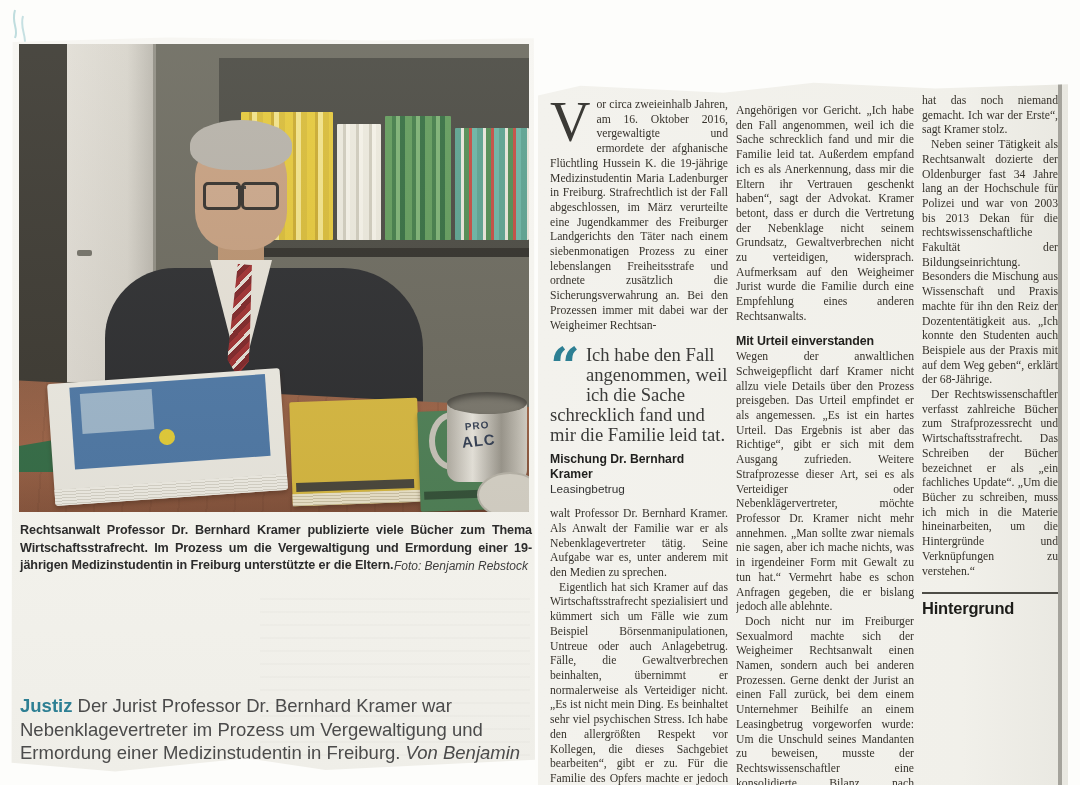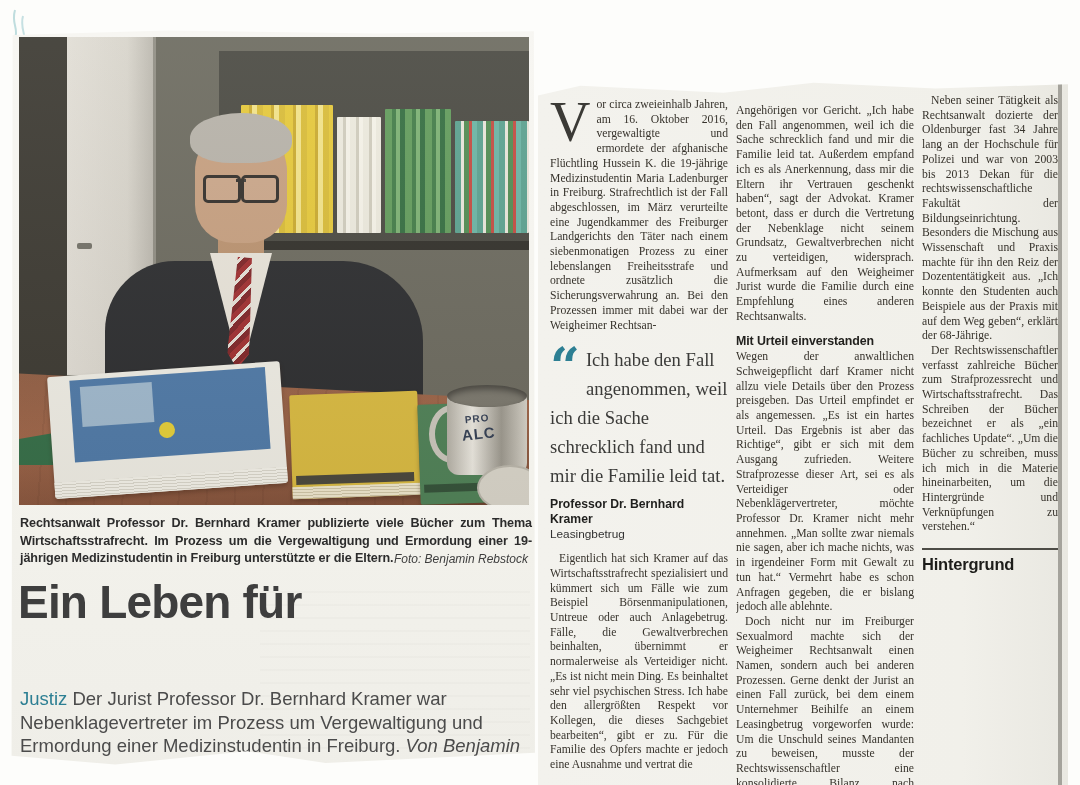--- a/index.html
+++ b/index.html
@@ -4,37 +4,37 @@
 <style>
   html,body{margin:0;padding:0}
   body{
     width:1080px;height:785px;overflow:hidden;position:relative;
     background:#fdfdfb;
     font-family:"Liberation Sans","DejaVu Sans",sans-serif;
   }
   .clip{position:absolute;background:#f4f3ee;}
   
   #left-clip{
-    left:10px;top:29px;width:526px;height:740px;
+    left:10px;top:36px;width:526px;height:740px;
     background:linear-gradient(180deg,#f7f6f2 0%,#f3f2ec 60%,#efeee8 100%);
     box-shadow:0 3px 9px rgba(100,95,85,.22);
     clip-path:polygon(0.5% 0.8%,30% 0.2%,70% 0.6%,99.6% 0.3%,99.8% 97.8%,60% 99.2%,45% 97.6%,20% 99.4%,0.3% 98.2%);
   }
   .photo{position:absolute;left:9px;top:8px;width:510px;height:468px;overflow:hidden;background:#68675d;}
   .ph{position:absolute;}
   .photo-overlay{inset:0;background:linear-gradient(180deg,rgba(255,250,235,.10),rgba(110,95,75,.10));}
   
   .caption{position:absolute;left:10px;top:486px;width:512px;
     font-size:12.6px;font-weight:bold;line-height:17.5px;color:#2c2c2c;letter-spacing:-.1px;text-align:justify;}
   .credit{position:absolute;right:8px;top:523px;font-size:12px;font-style:italic;color:#3d3d3d;font-weight:normal;}
   .headline{position:absolute;left:8px;top:548px;width:516px;
     font-size:46px;line-height:50px;font-weight:bold;color:#3e3e3e;letter-spacing:-.8px;}
   .kicker-block{position:absolute;left:10px;top:658px;width:516px;
     font-size:18.5px;line-height:23.5px;color:#4b4b4b;}
-  .kicker-label{color:#2d7f93;font-weight:normal;}
+  .kicker-label{color:#2d7f93;font-weight:bold;}
   .byline{font-style:italic;}
   .bleed{position:absolute;left:250px;top:560px;width:270px;height:160px;opacity:.5;
     background:repeating-linear-gradient(0deg,rgba(130,128,120,.07) 0 2px,transparent 2px 13px);}
   
   #right-clip{
     left:538px;top:80px;width:530px;height:705px;
     background:linear-gradient(90deg,#f3f2ed 0%,#f1f0ea 80%,#e9e8e1 100%);
     box-shadow:0 3px 9px rgba(100,95,85,.2);
     clip-path:polygon(0 2.2%,8% .8%,35% 1.8%,52% .4%,75% 1.2%,100% .6%,100% 100%,0 100%);
   }
@@ -47,21 +47,21 @@
   #col3{left:384px;width:136px;top:14px;}
   .col p{margin:0;}
   .col p.ind{text-indent:9px;}
   .dropcap{float:left;font-size:56px;line-height:44px;padding:2px 6px 0 0;color:#3b3a36;font-family:"Liberation Serif",serif;}
   .subhead{font-family:"Liberation Sans",sans-serif;font-weight:bold;font-size:12.4px;
     margin:9px 0 2px;color:#22211e;text-align:left;letter-spacing:-.1px;}
   
   .pullquote{margin:12px 0 10px;text-align:left;}
   .qmark{float:left;color:#2d7f93;font-size:52px;line-height:40px;font-weight:bold;
     font-family:"DejaVu Serif",serif;margin:2px 6px 0 0;height:50px;}
-  .qtext{font-size:18.6px;line-height:29px;color:#3b3b39;}
+  .qtext{font-size:18.6px;line-height:20px;color:#3b3b39;}
   .qauthor{font-family:"Liberation Sans",sans-serif;font-weight:bold;font-size:12.2px;color:#1f1f1d;margin-top:7px;line-height:15px;}
   .qrole{font-family:"Liberation Sans",sans-serif;font-size:11.8px;color:#333;line-height:15px;}
   
   .infobox{margin-top:13px;border-top:2px solid #4d4c46;padding-top:7px;}
   .infobox-h{font-family:"Liberation Sans",sans-serif;font-weight:bold;font-size:16.5px;color:#1d1d1a;
     letter-spacing:-.2px;text-align:left;margin:0 0 7px;}
   
   .p-darkwall{left:0;top:0;width:48px;height:468px;background:#36342e;}
   .p-door{left:48px;top:0;width:86px;height:338px;background:linear-gradient(90deg,#e0ddd6,#d6d3cb 70%,#b9b6ae);border-right:3px solid #8d8b82;}
   .p-handle{left:58px;top:206px;width:15px;height:6px;background:#6f6e66;border-radius:2px;}
@@ -184,50 +184,51 @@
     <div class="ph p-plate"></div>
     <div class="ph photo-overlay"></div>
   </div>
 
   <div class="caption">Rechtsanwalt Professor Dr. Bernhard Kramer publizierte viele Bücher zum Thema Wirtschaftsstrafrecht. Im Prozess um die Vergewaltigung und Ermordung einer 19-jährigen Medizinstudentin in Freiburg unterstützte er die Eltern.</div>
   <div class="credit">Foto: Benjamin Rebstock</div>
 
   <div class="bleed"></div>
 
   <div class="headline">
-    <div>Ein Leben für</div>
   </div>
 
   <div class="kicker-block">
     <span class="kicker-label">Justiz</span><span> Der Jurist Professor Dr. Bernhard Kramer war Nebenklagevertreter im Prozess um Vergewaltigung und Ermordung einer Medizinstudentin in Freiburg. </span><span class="byline">Von Benjamin Rebstock</span>
   </div>
 </div>
 
 <div id="right-clip" class="clip">
   <div class="page-edge"></div>
 
   <div id="col1" class="col">
     <p><span class="dropcap">V</span><span>or circa zweieinhalb Jahren, am 16. Oktober 2016, vergewaltigte und ermordete der afghanische Flüchtling Hussein K. die 19-jährige Medizinstudentin Maria Ladenburger in Freiburg. Strafrechtlich ist der Fall abgeschlossen, im März verurteilte eine Jugendkammer des Freiburger Landgerichts den Täter nach einem siebenmonatigen Prozess zu einer lebenslangen Freiheitsstrafe und ordnete zusätzlich die Sicherungsverwahrung an. Bei den Prozessen immer mit dabei war der Weigheimer Rechtsan-</span></p>
     <div class="pullquote">
       <span class="qmark">“</span>
       <div class="qtext">Ich habe den Fall angenommen, weil ich die Sache schrecklich fand und mir die Familie leid tat.</div>
-      <div class="qauthor">Professor Dr. Bernhard Kramer</div>
+      <div class="qauthor">Mischung Dr. Bernhard Kramer</div>
       <div class="qrole">Leasingbetrug</div>
     </div>
+    <p>walt Professor Dr. Bernhard Kramer. Als Anwalt der Familie war er als Nebenklagevertreter tätig. Seine Aufgabe war es, unter anderem mit den Medien zu sprechen.</p>
     <p class="ind">Eigentlich hat sich Kramer auf das Wirtschaftsstrafrecht spezialisiert und kümmert sich um Fälle wie zum Beispiel Börsenmanipulationen, Untreue oder auch Anlagebetrug. Fälle, die Gewaltverbrechen beinhalten, übernimmt er normalerweise als Verteidiger nicht. „Es ist nicht mein Ding. Es beinhaltet sehr viel psychischen Stress. Ich habe den allergrößten Respekt vor Kollegen, die dieses Sachgebiet bearbeiten“, gibt er zu. Für die Familie des Opfers machte er jedoch eine Ausnahme und vertrat die</p>
   </div>
 
   <div id="col2" class="col">
     <p>Angehörigen vor Gericht. „Ich habe den Fall angenommen, weil ich die Sache schrecklich fand und mir die Familie leid tat. Außerdem empfand ich es als Anerkennung, dass mir die Eltern ihr Vertrauen geschenkt haben“, sagt der Advokat. Kramer betont, dass er durch die Vertretung der Nebenklage nicht seinem Grundsatz, Gewaltverbrechen nicht zu verteidigen, widersprach. Aufmerksam auf den Weigheimer Jurist wurde die Familie durch eine Empfehlung eines anderen Rechtsanwalts.</p>
     <div class="subhead">Mit Urteil einverstanden</div>
     <p>Wegen der anwaltlichen Schweigepflicht darf Kramer nicht allzu viele Details über den Prozess preisgeben. Das Urteil empfindet er als angemessen. „Es ist ein hartes Urteil. Das Ergebnis ist aber das Richtige“, gibt er sich mit dem Ausgang zufrieden. Weitere Strafprozesse dieser Art, sei es als Verteidiger oder Nebenklägervertreter, möchte Professor Dr. Kramer nicht mehr annehmen. „Man sollte zwar niemals nie sagen, aber ich mache nichts, was in irgendeiner Form mit Gewalt zu tun hat.“ Vermehrt habe es schon Anfragen gegeben, die er bislang jedoch alle ablehnte.</p>
     <p class="ind">Doch nicht nur im Freiburger Sexualmord machte sich der Weigheimer Rechtsanwalt einen Namen, sondern auch bei anderen Prozessen. Gerne denkt der Jurist an einen Fall zurück, bei dem einem Unternehmer Beihilfe an einem Leasingbetrug vorgeworfen wurde: Um die Unschuld seines Mandanten zu beweisen, musste der Rechtswissenschaftler eine konsolidierte Bilanz nach strafrechtlichen Maßstäben erstellen. „Bis dato</p>
   </div>
 
   <div id="col3" class="col">
+    <p>hat das noch niemand gemacht. Ich war der Erste“, sagt Kramer stolz.</p>
     <p class="ind">Neben seiner Tätigkeit als Rechtsanwalt dozierte der Oldenburger fast 34 Jahre lang an der Hochschule für Polizei und war von 2003 bis 2013 Dekan für die rechtswissenschaftliche Fakultät der Bildungseinrichtung. Besonders die Mischung aus Wissenschaft und Praxis machte für ihn den Reiz der Dozententätigkeit aus. „Ich konnte den Studenten auch Beispiele aus der Praxis mit auf dem Weg geben“, erklärt der 68-Jährige.</p>
     <p class="ind">Der Rechtswissenschaftler verfasst zahlreiche Bücher zum Strafprozessrecht und Wirtschaftsstrafrecht. Das Schreiben der Bücher bezeichnet er als „ein fachliches Update“. „Um die Bücher zu schreiben, muss ich mich in die Materie hineinarbeiten, um die Hintergründe und Verknüpfungen zu verstehen.“</p>
 
     <div class="infobox">
       <div class="infobox-h">Hintergrund</div>
 
     </div>
   </div>
 </div>
 

